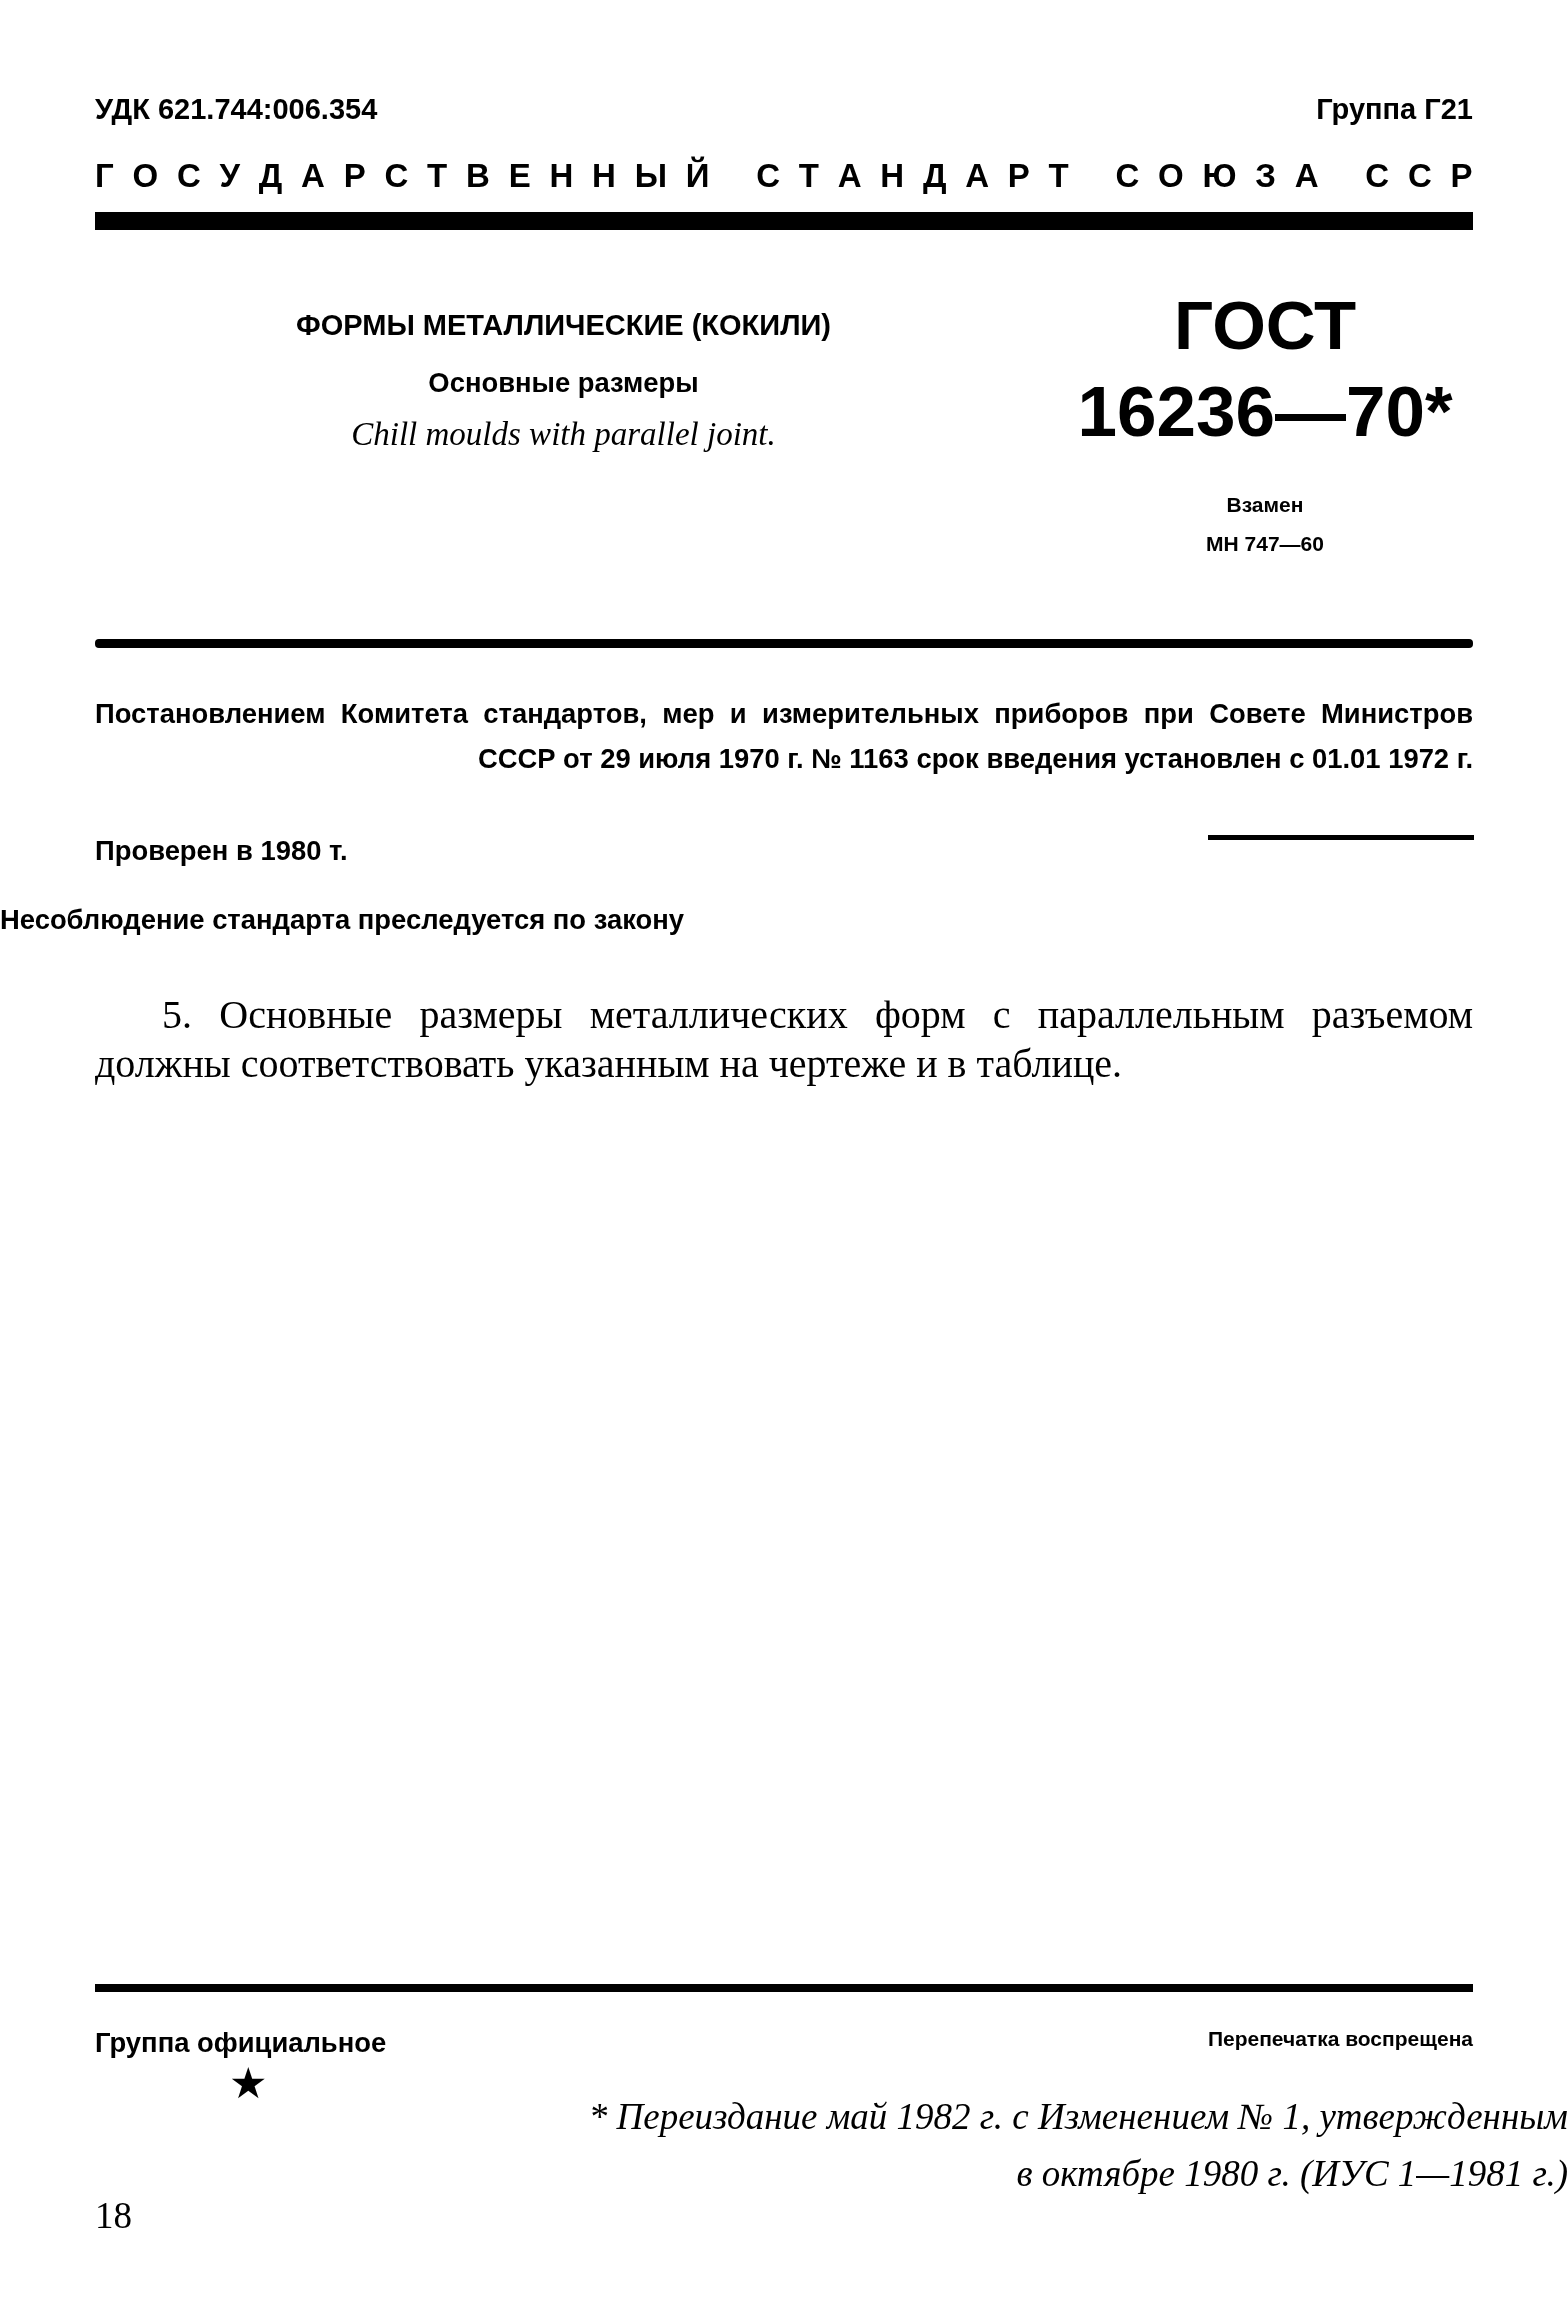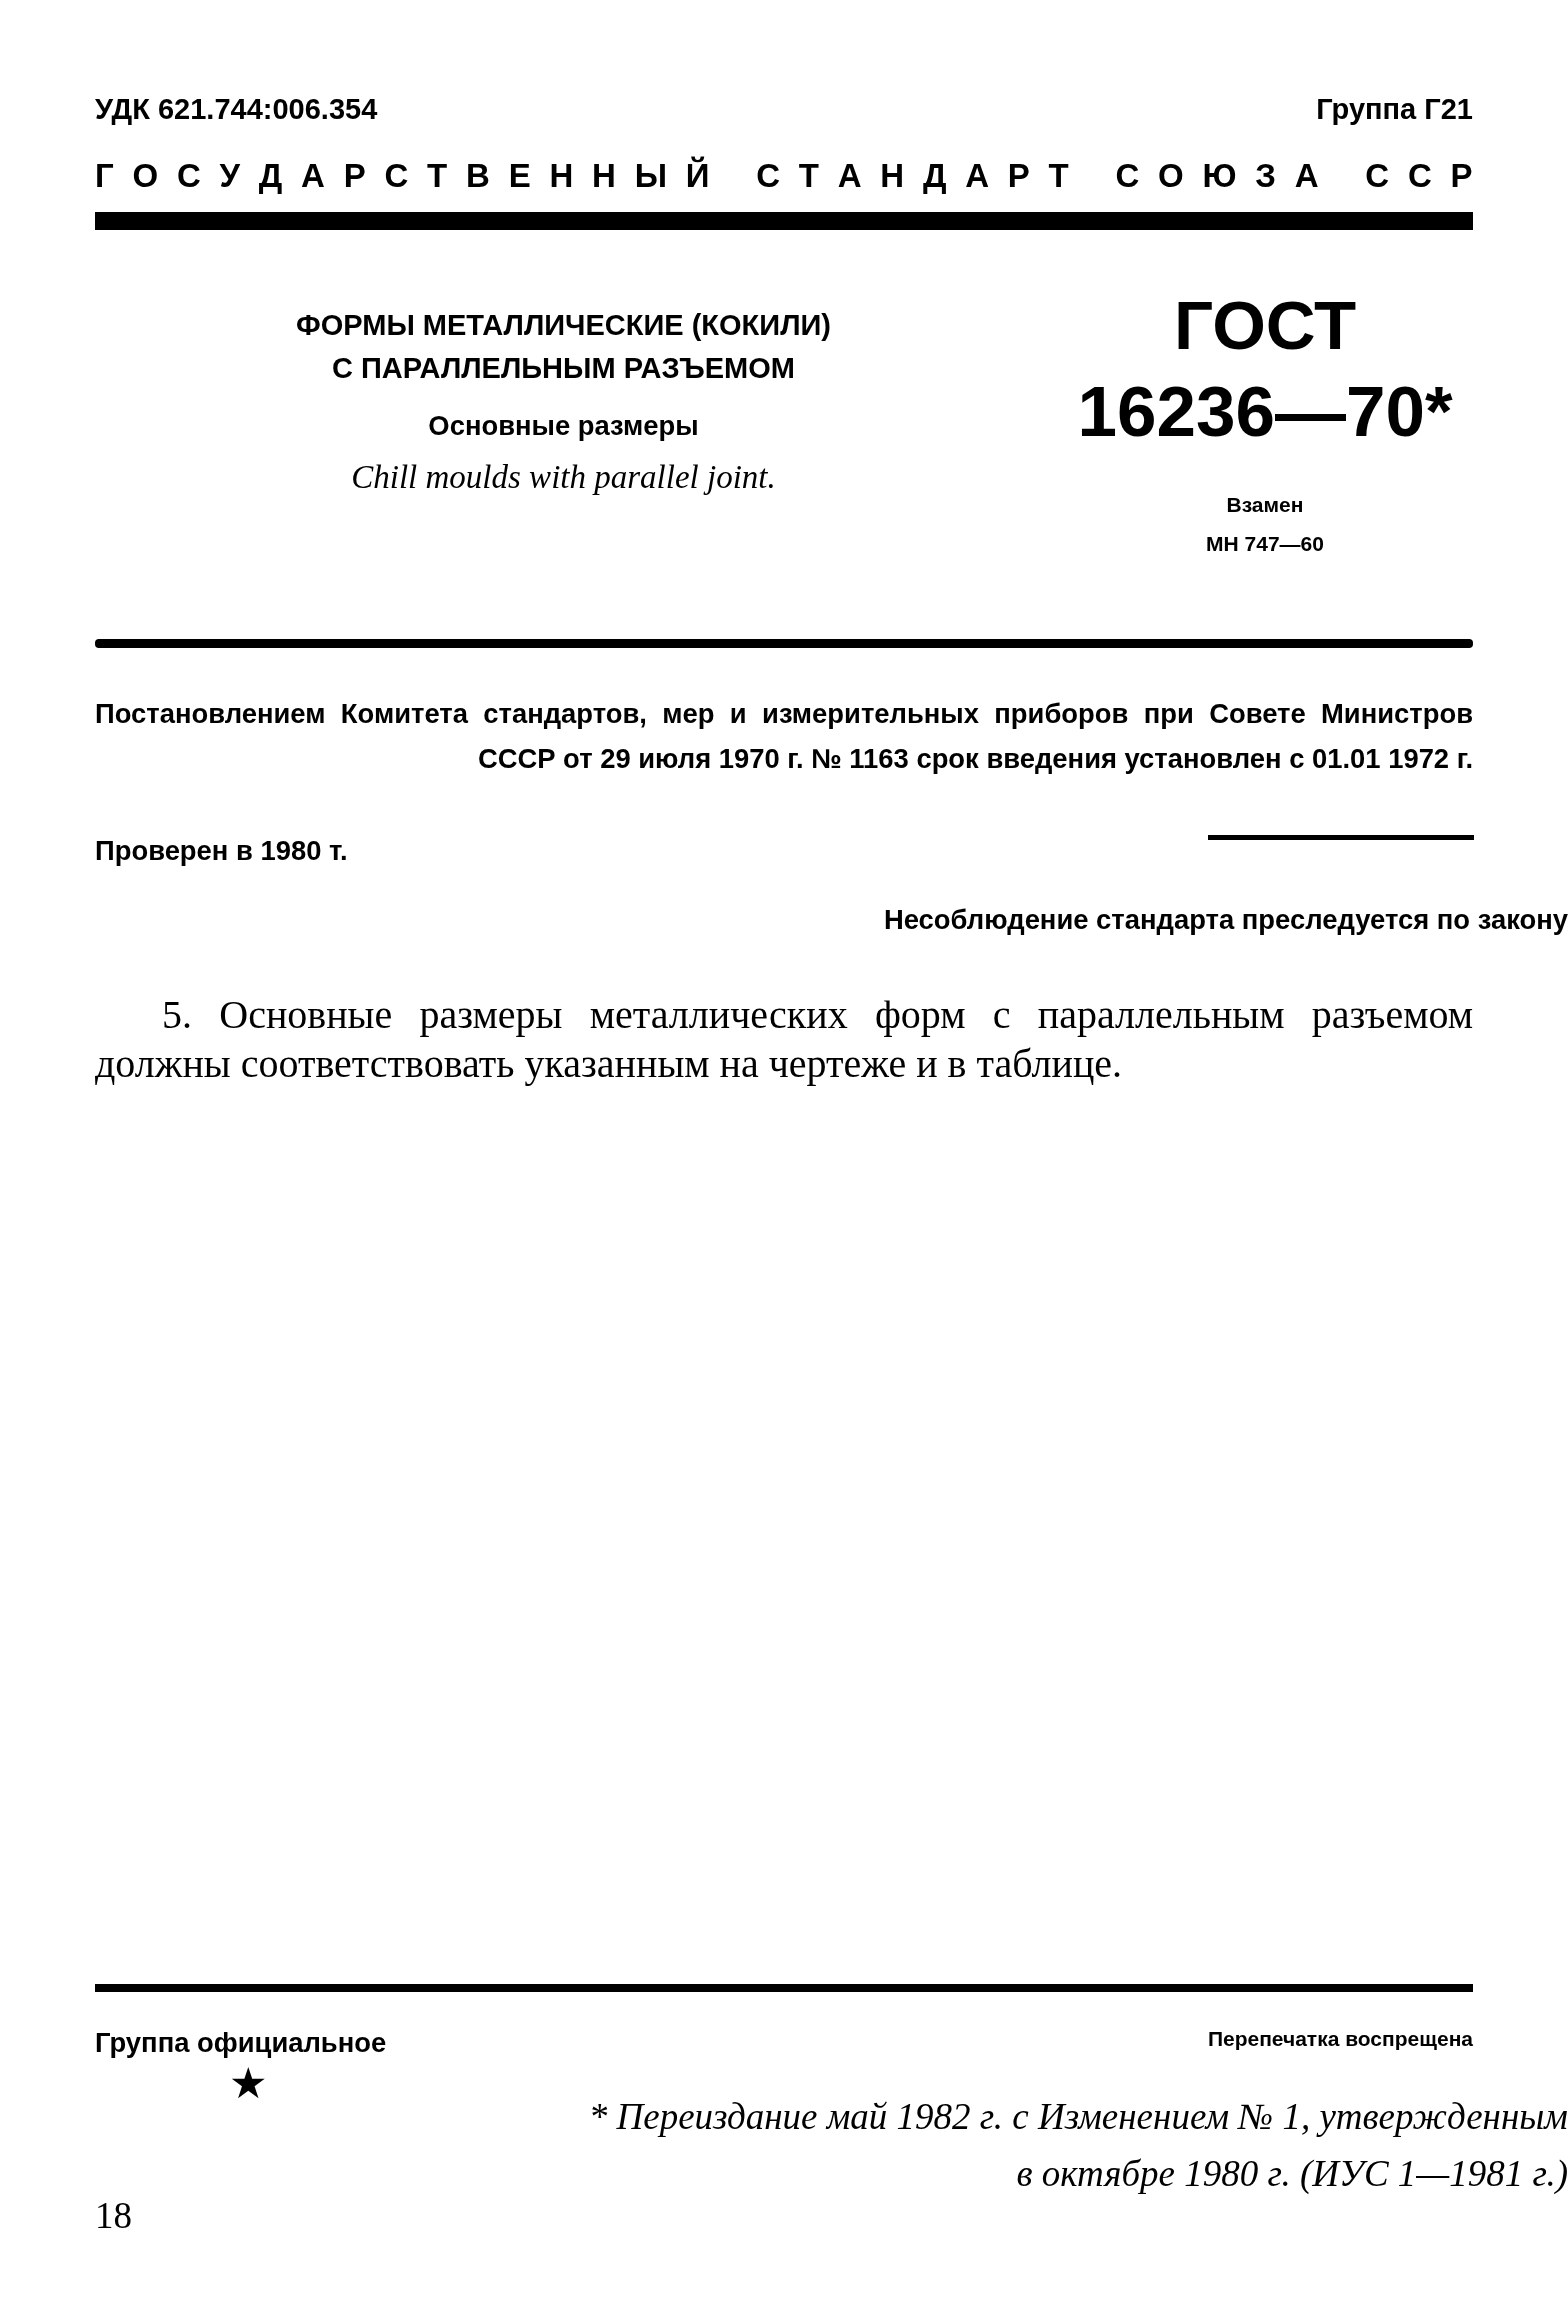--- a/index.html
+++ b/index.html
@@ -15,21 +15,21 @@
   #title-block{left:245px;top:304px;width:637px;text-align:center;}
   #title-l1,#title-l2{font-size:29px;line-height:43px;}
   #subtitle{font-size:27.4px;margin-top:19.6px;}
   #eng{font-size:33px;line-height:45px;margin-top:13.7px;font-style:italic;}
   #gost-block{left:1059px;top:284px;width:412px;text-align:center;}
   #gost-label{font-size:69px;line-height:84px;}
   #gost-num{font-size:71px;line-height:88px;}
   #replace{font-size:21px;margin-top:29px;line-height:39px;}
   #decree{left:95px;top:691px;width:1378px;font-size:27.4px;line-height:45px;text-align:justify;text-align-last:right;}
   #checked{left:95px;top:835px;font-size:27.4px;text-align:right;}
-  #notice{left:0;top:904px;width:1568px;text-align:right;font-size:27.4px;}
+  #notice{left:0;top:904px;width:1568px;text-align:left;font-size:27.4px;}
   #para{left:95px;top:990px;width:1378px;font-size:40px;line-height:49px;text-align:justify;text-indent:67px;}
   #official{left:95px;top:2027px;font-size:27.4px;}
   #reprint{right:95px;top:2027px;font-size:21px;}
   #star{left:229px;top:2058px;font-size:43px;}
   #footnote{left:0;top:2088px;width:1568px;text-align:right;font-size:37px;line-height:57px;font-style:italic;}
   #pagenum{left:95px;top:2194px;font-size:37px;}
 </style>
 </head>
 <body>
 
@@ -68,21 +68,20 @@
     <span>А</span>
     <span>&nbsp;</span>
     <span>С</span>
     <span>С</span>
     <span>Р</span>
   </div>
 <div class="rule" style="left:95px;top:212px;width:1378px;height:17.6px;"></div>
 
 <div class="abs sans" id="title-block">
   <div id="title-l1">ФОРМЫ МЕТАЛЛИЧЕСКИЕ (КОКИЛИ)</div>
-  <div id="title-l2">С ПАРАЛЛЕЛЬНЫМ РАЗЪЕМОМ</div>
   <div id="subtitle">Основные размеры</div>
   <div id="eng" class="serif" style="font-weight:normal">
     <div>Chill moulds with parallel joint.</div>
   </div>
 </div>
 
 <div class="abs sans" id="gost-block">
   <div id="gost-label">ГОСТ</div>
   <div id="gost-num">16236—70*</div>
   <div id="replace">

